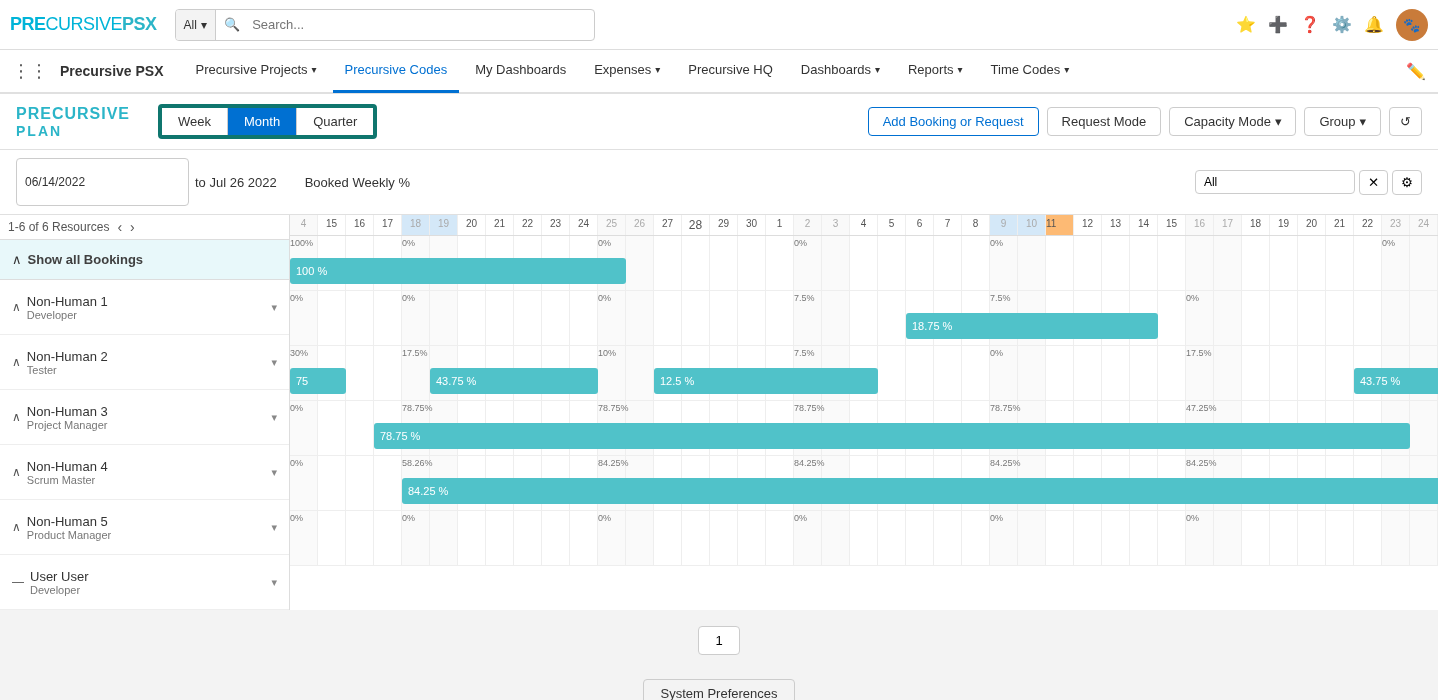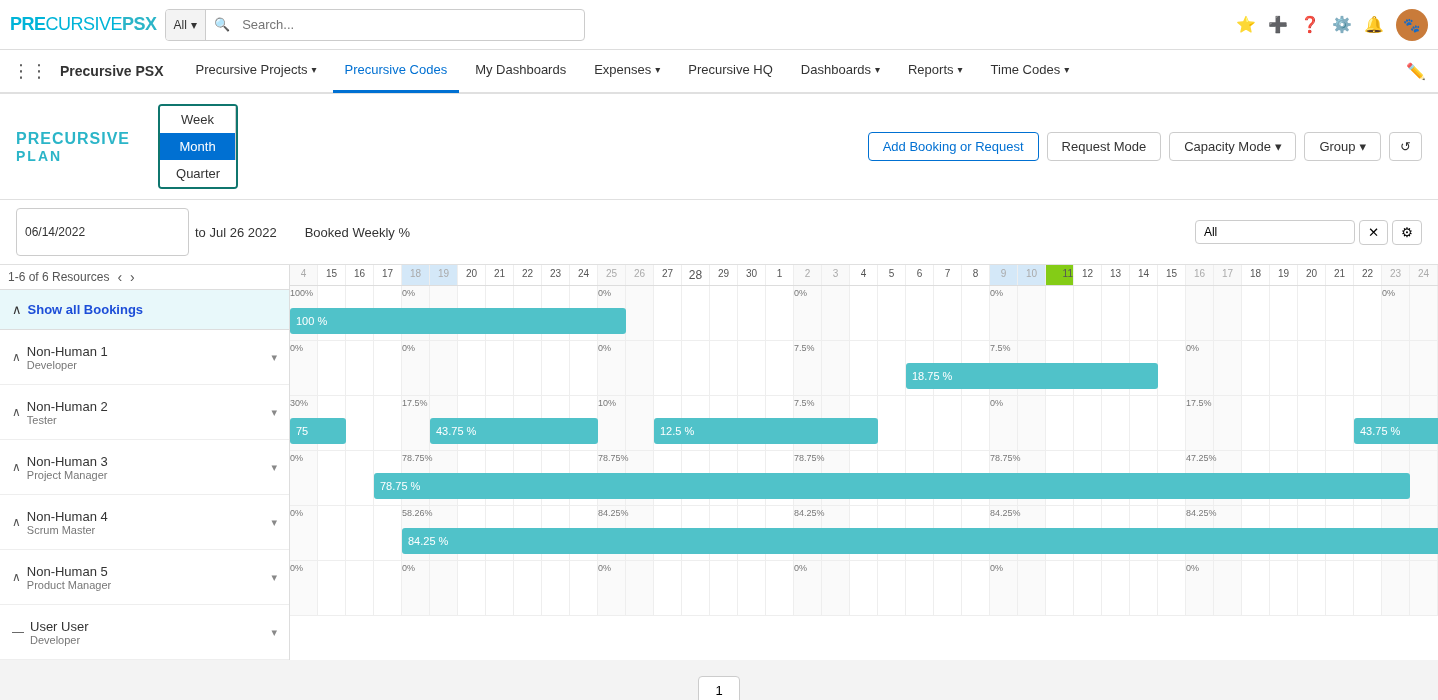--- a/index.html
+++ b/index.html
@@ -1,20 +1,20 @@
 <!DOCTYPE html>
 <html><head>
   <meta charset="utf-8">
   <style>
     * { box-sizing: border-box; margin: 0; padding: 0; }
     body { font-family: -apple-system, BlinkMacSystemFont, 'Segoe UI', sans-serif; font-size: 13px; background: #f3f3f3; color: #333; overflow-x: hidden; }
 
     
     .top-bar { display: flex; align-items: center; background: #fff; height: 50px; border-bottom: 1px solid #ddd; padding: 0 10px; gap: 8px; }
-    .app-logo { font-size: 18px; font-weight: 700; color: #333; letter-spacing: -0.5px; }
+    .app-logo { font-size: 18px; font-weight: 700; color: #333; letter-spacing: -0.5px; margin-right: 10px; }
     .app-logo span { color: #00b4d8; }
     .global-search { display: flex; align-items: center; border: 1px solid #ccc; border-radius: 4px; overflow: hidden; flex: 0 0 420px; height: 32px; }
     .search-scope { background: #f3f3f3; border-right: 1px solid #ccc; padding: 0 8px; display: flex; align-items: center; gap: 4px; font-size: 12px; cursor: pointer; height: 100%; }
     .search-icon-wrap { padding: 0 8px; color: #888; }
     .search-input { border: none; outline: none; flex: 1; font-size: 13px; padding: 0 4px; }
     .top-bar-right { margin-left: auto; display: flex; align-items: center; gap: 12px; }
     .top-icon { font-size: 16px; color: #555; cursor: pointer; }
     .avatar { width: 32px; height: 32px; border-radius: 50%; background: #c97b3a; display: flex; align-items: center; justify-content: center; color: white; font-size: 14px; cursor: pointer; overflow: hidden; }
 
     
@@ -28,21 +28,21 @@
 
     
     .main { display: flex; flex-direction: column; padding: 0; background: #f3f3f3; }
 
     
     .plan-header { display: flex; align-items: center; background: #fff; padding: 10px 16px; border-bottom: 1px solid #e0e0e0; gap: 12px; }
     .plan-logo { display: flex; flex-direction: column; margin-right: 16px; }
     .plan-logo-text { font-size: 16px; font-weight: 800; color: #2bb5c8; letter-spacing: 1px; }
     .plan-logo-sub { font-size: 14px; font-weight: 700; color: #2bb5c8; letter-spacing: 2px; }
 
-    .view-btns { display: flex; border: 2px solid #0f766e; border-radius: 4px; overflow: hidden; flex-direction: column; }
+    .view-btns { display: flex; border: 4px solid #0f766e; border-radius: 4px; overflow: hidden; }
     .view-btn { padding: 6px 16px; font-size: 13px; cursor: pointer; background: #fff; border: none; border-right: 1px solid #ccc; color: #333; }
     .view-btn:last-child { border-right: none; }
     .view-btn.active { background: #0070d2; color: #fff; }
 
     .header-actions { margin-left: auto; display: flex; align-items: center; gap: 8px; }
     .btn-add { background: #fff; border: 1px solid #0070d2; color: #0070d2; padding: 6px 14px; border-radius: 4px; font-size: 13px; cursor: pointer; }
     .btn-mode { background: #fff; border: 1px solid #ccc; color: #333; padding: 6px 14px; border-radius: 4px; font-size: 13px; cursor: pointer; display: flex; align-items: center; gap: 4px; }
     .btn-group { background: #fff; border: 1px solid #ccc; color: #333; padding: 6px 14px; border-radius: 4px; font-size: 13px; cursor: pointer; display: flex; align-items: center; gap: 4px; }
     .btn-refresh { background: #fff; border: 1px solid #ccc; color: #333; padding: 6px 10px; border-radius: 4px; font-size: 13px; cursor: pointer; }
 
@@ -52,21 +52,21 @@
     .date-input { border: 1px solid #ccc; border-radius: 4px; padding: 16px 8px; font-size: 12px; color: #333; }
     .booked-label { color: #333; font-size: 13px; margin-left: 16px; }
     .filter-dropdown { margin-left: auto; display: flex; align-items: center; gap: 4px; }
     .filter-input { border: 1px solid #ccc; border-radius: 4px; padding: 4px 8px; font-size: 12px; width: 160px; }
     .filter-icon-btn { background: #fff; border: 1px solid #ccc; padding: 4px 8px; border-radius: 4px; cursor: pointer; }
 
     
     .calendar-container { display: flex; background: #fff; }
     .resource-panel { width: 290px; flex-shrink: 0; border-right: 1px solid #ddd; }
     .resource-header { display: flex; align-items: center; background: #e8f8fa; padding: 8px 12px; border-bottom: 1px solid #ddd; height: 40px; gap: 6px; cursor: pointer; }
-    .resource-header-label { font-size: 13px; color: #1d4ed8; font-weight: 600; }
+    .resource-header-label { font-size: 13px; color: #404040; font-weight: 600; }
     .pagination-row { display: flex; align-items: center; gap: 8px; padding: 4px 8px; border-bottom: 1px solid #ddd; font-size: 12px; color: #555; }
     .pagination-arrow { cursor: pointer; color: #555; background: none; border: none; font-size: 14px; }
 
     .resource-row { display: flex; align-items: center; height: 55px; padding: 0 12px; border-bottom: 1px solid #eee; cursor: pointer; }
     .resource-expand { color: #555; margin-right: 6px; font-size: 12px; }
     .resource-info { flex: 1; }
     .resource-name { font-size: 13px; font-weight: 500; color: #333; }
     .resource-role { font-size: 11px; color: #777; }
     .resource-actions { font-size: 11px; color: #888; cursor: pointer; }
 
@@ -270,21 +270,21 @@
             <div style="width: 28px; flex-shrink: 0; text-align: center; font-size: 10px; color: rgb(85, 85, 85); padding: 3px 0px; border-right: 1px solid rgb(238, 238, 238); background: rgb(255, 255, 255);">1</div>
             <div style="width: 28px; flex-shrink: 0; text-align: center; font-size: 10px; color: rgb(170, 170, 170); padding: 3px 0px; border-right: 1px solid rgb(238, 238, 238); background: rgb(249, 249, 249);">2</div>
             <div style="width: 28px; flex-shrink: 0; text-align: center; font-size: 10px; color: rgb(170, 170, 170); padding: 3px 0px; border-right: 1px solid rgb(238, 238, 238); background: rgb(249, 249, 249);">3</div>
             <div style="width: 28px; flex-shrink: 0; text-align: center; font-size: 10px; color: rgb(85, 85, 85); padding: 3px 0px; border-right: 1px solid rgb(238, 238, 238); background: rgb(255, 255, 255);">4</div>
             <div style="width: 28px; flex-shrink: 0; text-align: center; font-size: 10px; color: rgb(85, 85, 85); padding: 3px 0px; border-right: 1px solid rgb(238, 238, 238); background: rgb(255, 255, 255);">5</div>
             <div style="width: 28px; flex-shrink: 0; text-align: center; font-size: 10px; color: rgb(85, 85, 85); padding: 3px 0px; border-right: 1px solid rgb(238, 238, 238); background: rgb(255, 255, 255);">6</div>
             <div style="width: 28px; flex-shrink: 0; text-align: center; font-size: 10px; color: rgb(85, 85, 85); padding: 3px 0px; border-right: 1px solid rgb(238, 238, 238); background: rgb(255, 255, 255);">7</div>
             <div style="width: 28px; flex-shrink: 0; text-align: center; font-size: 10px; color: rgb(85, 85, 85); padding: 3px 0px; border-right: 1px solid rgb(238, 238, 238); background: rgb(255, 255, 255);">8</div>
             <div style="width: 28px; flex-shrink: 0; text-align: center; font-size: 10px; color: rgb(170, 170, 170); padding: 3px 0px; border-right: 1px solid rgb(238, 238, 238); background: rgb(212, 232, 248);">9</div>
             <div style="width: 28px; flex-shrink: 0; text-align: center; font-size: 10px; color: rgb(170, 170, 170); padding: 3px 0px; border-right: 1px solid rgb(238, 238, 238); background: rgb(212, 232, 248);">10</div>
-            <div style="width: 28px; flex-shrink: 0; text-align: right; font-size: 10px; color: rgb(85, 85, 85); padding: 3px 0px; border-right: 1px solid rgb(238, 238, 238); background: #84cc16;">11</div>
+            <div style="width: 28px; flex-shrink: 0; text-align: left; font-size: 10px; color: rgb(85, 85, 85); padding: 3px 0px; border-right: 1px solid rgb(238, 238, 238); background: #fdba74;">11</div>
             <div style="width: 28px; flex-shrink: 0; text-align: center; font-size: 10px; color: rgb(85, 85, 85); padding: 3px 0px; border-right: 1px solid rgb(238, 238, 238); background: rgb(255, 255, 255);">12</div>
             <div style="width: 28px; flex-shrink: 0; text-align: center; font-size: 10px; color: rgb(85, 85, 85); padding: 3px 0px; border-right: 1px solid rgb(238, 238, 238); background: rgb(255, 255, 255);">13</div>
             <div style="width: 28px; flex-shrink: 0; text-align: center; font-size: 10px; color: rgb(85, 85, 85); padding: 3px 0px; border-right: 1px solid rgb(238, 238, 238); background: rgb(255, 255, 255);">14</div>
             <div style="width: 28px; flex-shrink: 0; text-align: center; font-size: 10px; color: rgb(85, 85, 85); padding: 3px 0px; border-right: 1px solid rgb(238, 238, 238); background: rgb(255, 255, 255);">15</div>
             <div style="width: 28px; flex-shrink: 0; text-align: center; font-size: 10px; color: rgb(170, 170, 170); padding: 3px 0px; border-right: 1px solid rgb(238, 238, 238); background: rgb(249, 249, 249);">16</div>
             <div style="width: 28px; flex-shrink: 0; text-align: center; font-size: 10px; color: rgb(170, 170, 170); padding: 3px 0px; border-right: 1px solid rgb(238, 238, 238); background: rgb(249, 249, 249);">17</div>
             <div style="width: 28px; flex-shrink: 0; text-align: center; font-size: 10px; color: rgb(85, 85, 85); padding: 3px 0px; border-right: 1px solid rgb(238, 238, 238); background: rgb(255, 255, 255);">18</div>
             <div style="width: 28px; flex-shrink: 0; text-align: center; font-size: 10px; color: rgb(85, 85, 85); padding: 3px 0px; border-right: 1px solid rgb(238, 238, 238); background: rgb(255, 255, 255);">19</div>
             <div style="width: 28px; flex-shrink: 0; text-align: center; font-size: 10px; color: rgb(85, 85, 85); padding: 3px 0px; border-right: 1px solid rgb(238, 238, 238); background: rgb(255, 255, 255);">20</div>
             <div style="width: 28px; flex-shrink: 0; text-align: center; font-size: 10px; color: rgb(85, 85, 85); padding: 3px 0px; border-right: 1px solid rgb(238, 238, 238); background: rgb(255, 255, 255);">21</div>

